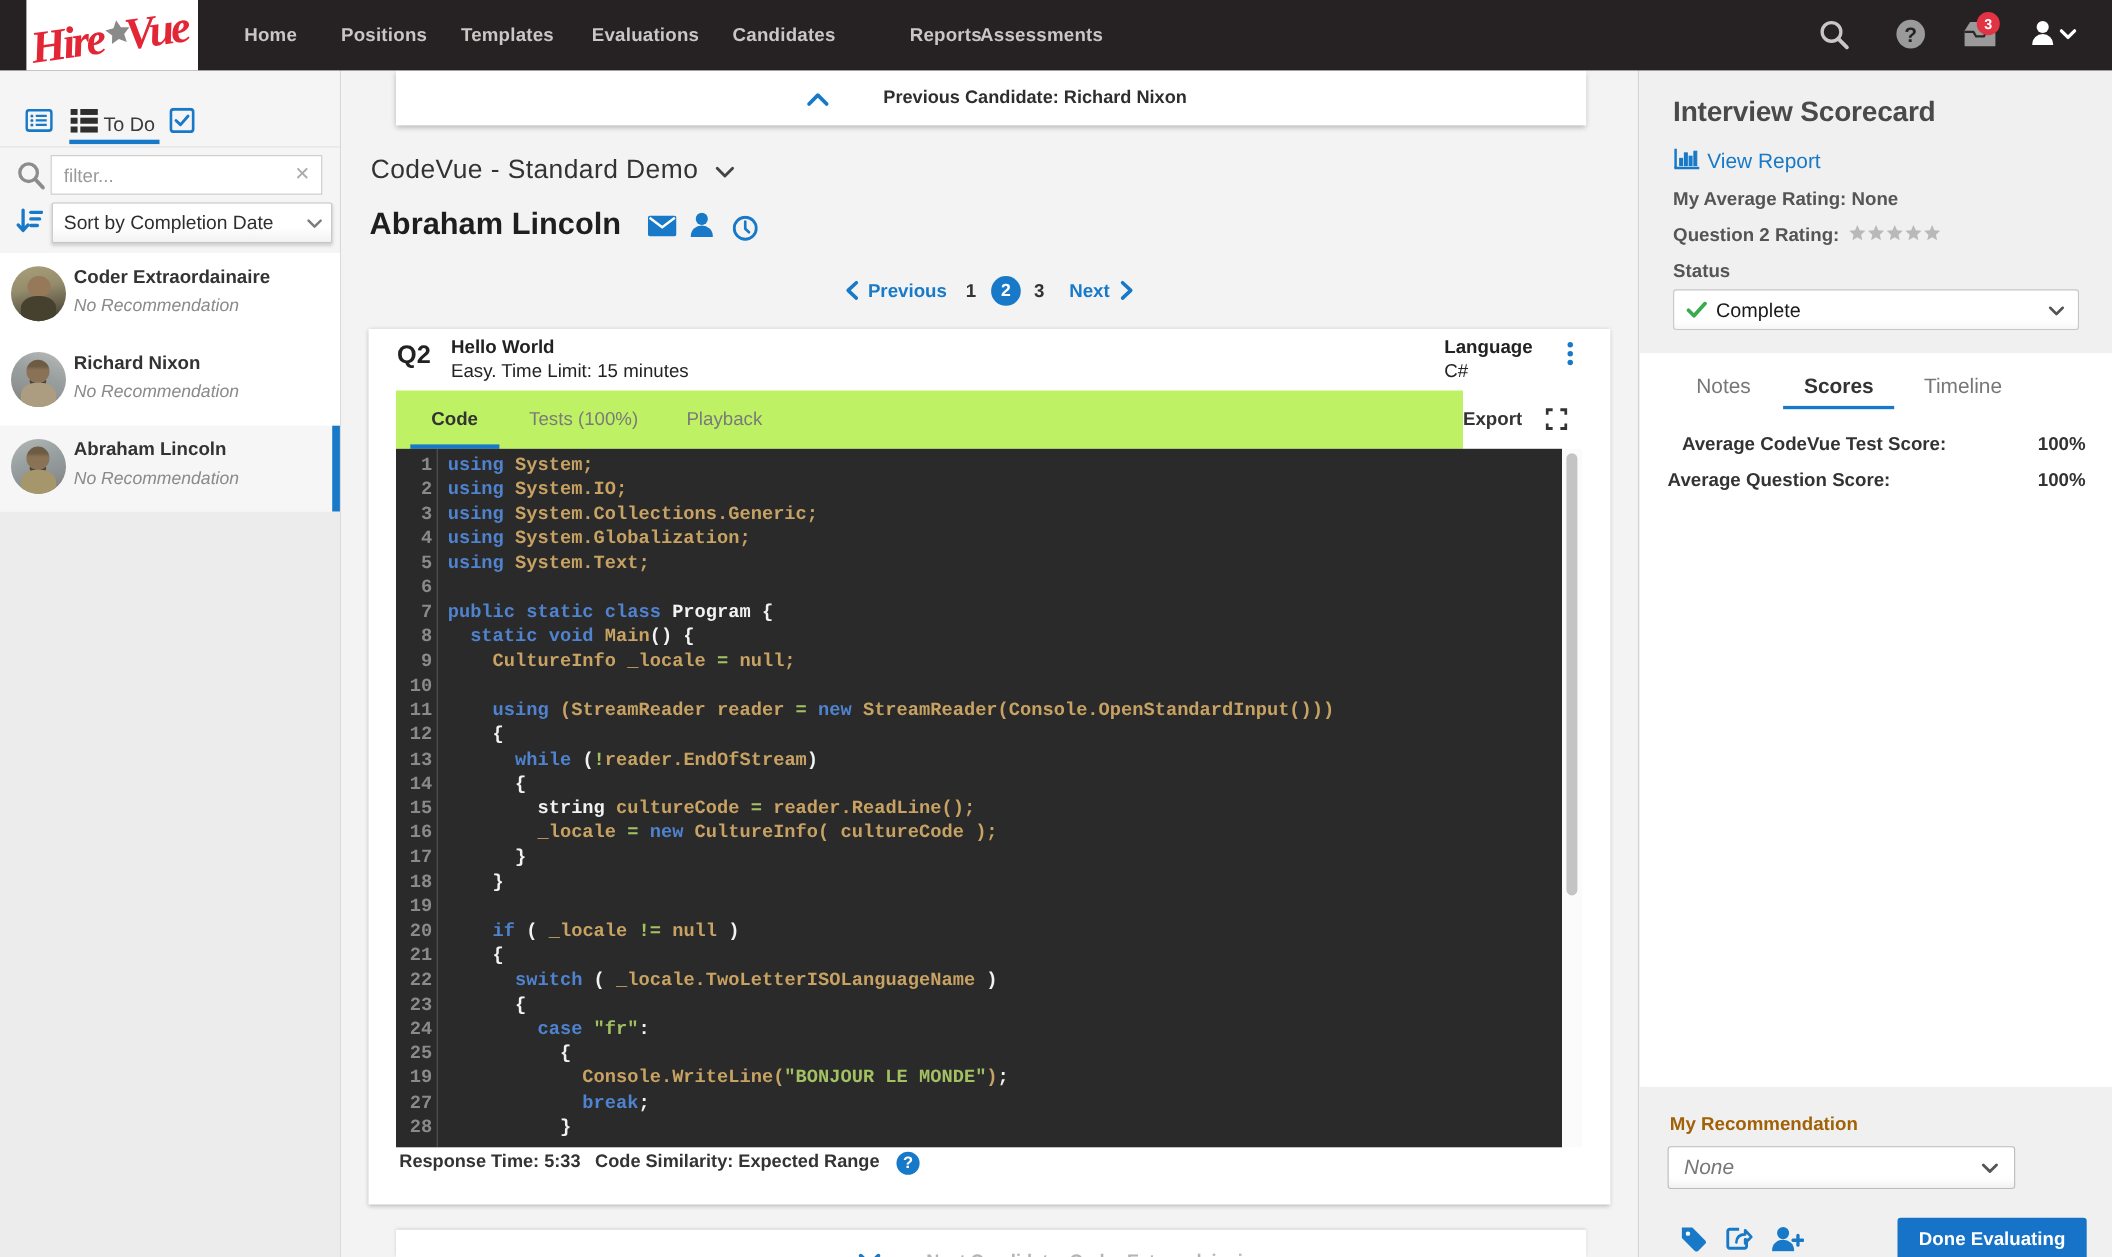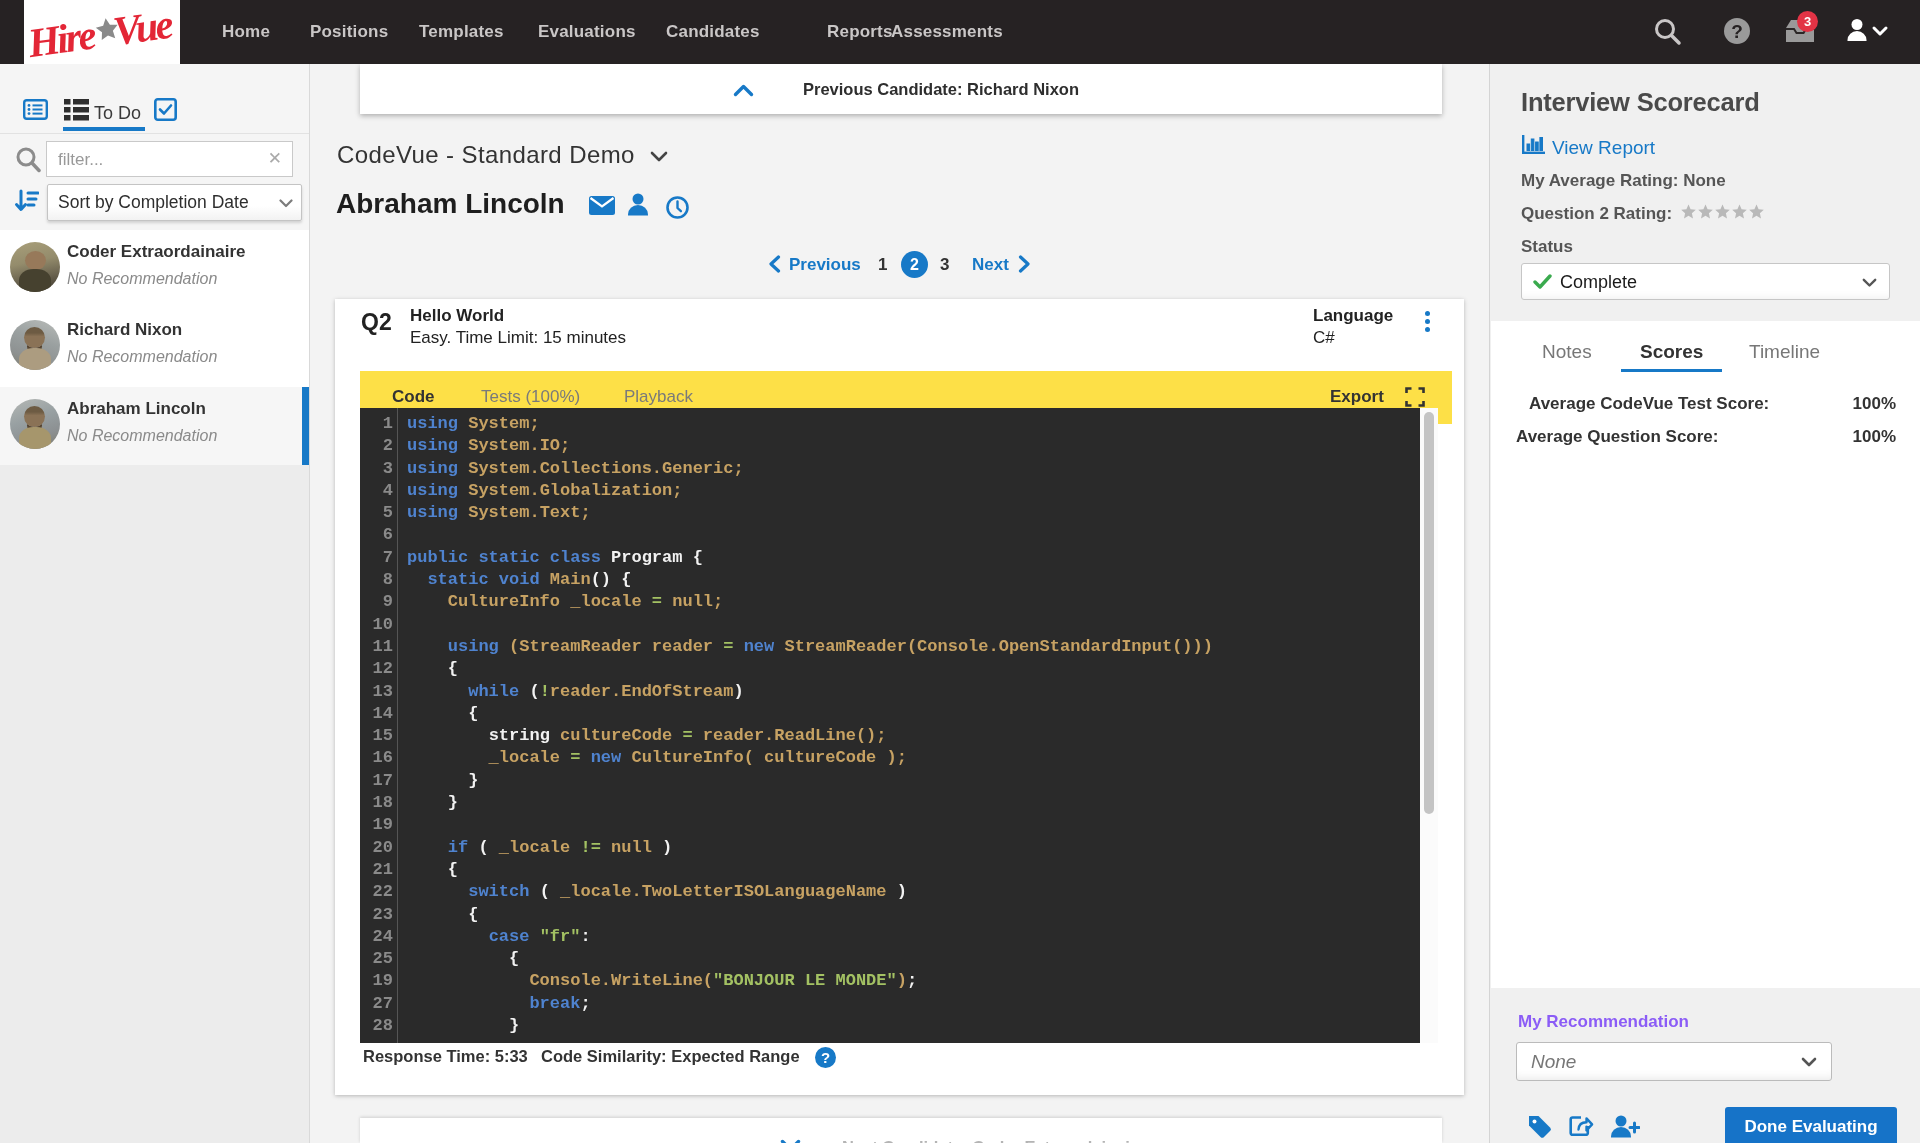--- a/index.html
+++ b/index.html
@@ -35,21 +35,21 @@
 
 #codevuetitle { position:absolute; left:337px; top:141px; font-size:24px; color:#333; letter-spacing:.4px; }
 #candname { position:absolute; left:336px; top:188px; font-size:28px; font-weight:700; color:#1e1e1e; }
 
 
 .pagerlink { color:#1779c7; font-weight:700; font-size:17px; }
 #pg2 { position:absolute; left:901px; top:251px; width:27px; height:27px; background:#1779c7; border-radius:50%; color:#fff; text-align:center; line-height:27px; font-size:16px; font-weight:700; }
 
 
 #qpanel { position:absolute; left:335px; top:299px; width:1129px; height:796px; background:#fff; box-shadow:0 1px 4px rgba(0,0,0,.25); }
-#tabbar { position:absolute; left:25px; top:72px; width:1092px; height:53px; background:#fde047; }
+#tabbar { position:absolute; left:25px; top:56px; width:970px; height:53px; background:#bef264; }
 #tabunderline { position:absolute; left:13px; bottom:0; width:81px; height:4px; background:#1779c7; }
 #editor { position:absolute; left:25px; top:109px; width:1060px; height:635px; background:#2a2a2a; font-family:"Liberation Mono", monospace; font-weight:700; font-size:17px; overflow:hidden; padding-top:5px; }
 #editor .cl { height:22.3px; line-height:22.3px; white-space:pre; }
 #editor .ln { display:inline-block; width:47px; text-align:right; color:#8a8a8a; padding-right:14px; }
 #gutterline { position:absolute; left:37px; top:0; width:1px; height:635px; background:#555; }
 .k { color:#4f83cf; }
 .t { color:#c7a263; }
 .w { color:#f2f2f2; }
 .g { color:#a3c163; }
 #scrollbar { position:absolute; left:1085px; top:109px; width:18px; height:635px; background:#fbfbfb; }
@@ -319,21 +319,21 @@
       </svg>
   </div>
   <div style="position:absolute;left:52px;top:277px;font-size:19px;color:#777;">Notes</div>
   <div style="position:absolute;left:150px;top:277px;font-size:19px;font-weight:700;color:#333;">Scores</div>
   <div style="position:absolute;left:259px;top:277px;font-size:19px;color:#777;">Timeline</div>
   <div style="position:absolute;left:131px;top:305px;width:101px;height:3px;background:#1779c7;"></div>
   <div style="position:absolute;left:26px;top:330px;font-size:17px;font-weight:700;color:#333;margin-left:13px;">Average CodeVue Test Score:</div>
   <div style="position:absolute;left:26px;top:363px;font-size:17px;font-weight:700;color:#333;">Average Question Score:</div>
   <div style="position:absolute;right:24px;top:330px;font-size:17px;font-weight:700;color:#333;">100%</div>
   <div style="position:absolute;right:24px;top:363px;font-size:17px;font-weight:700;color:#333;">100%</div>
-  <div class="rlabel" style="position:absolute;left:28px;top:948px;color:#8b5cf6;">My Recommendation</div>
+  <div class="rlabel" style="position:absolute;left:28px;top:948px;color:#a16207;">My Recommendation</div>
   <div id="recdd">
     <span style="position:absolute;left:14px;top:8px;font-size:19px;font-style:italic;color:#777;">None</span>
     <svg style="position:absolute;right:14px;top:14px;" width="16" height="11" viewBox="0 0 16 11">
         <path d="M2 2 l6 6 6-6" fill="none" stroke="#555" stroke-width="2.6" stroke-linecap="round" stroke-linejoin="round"></path>
       </svg>
   </div>
   <svg style="position:absolute;left:38px;top:1051px;" width="23" height="23" viewBox="0 0 23 23">
       <path d="M1 1 h9.5 L22 12.5 a2.5 2.5 0 0 1 0 3.5 l-6 6 a2.5 2.5 0 0 1 -3.5 0 L1 10.5 z" fill="#1779c7"></path>
       <circle cx="6.5" cy="6.5" r="2" fill="#fff"></circle>
     </svg>

